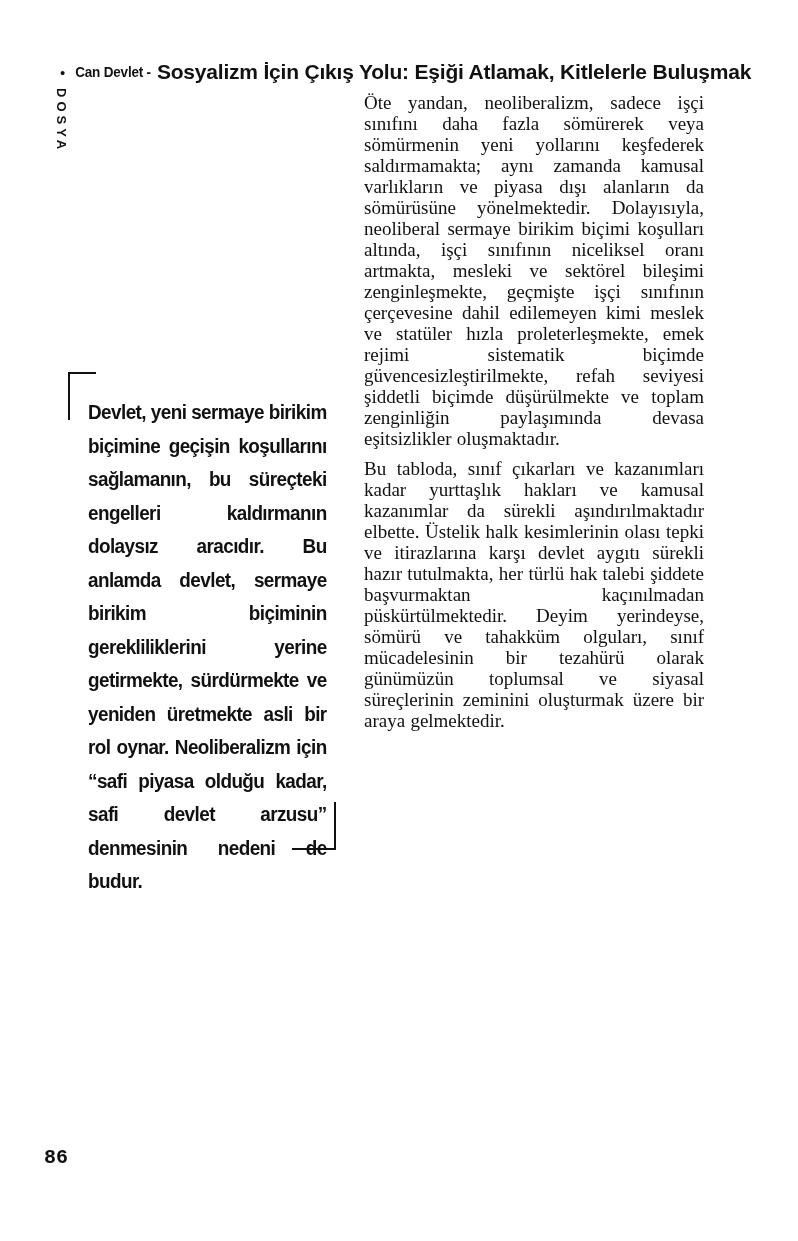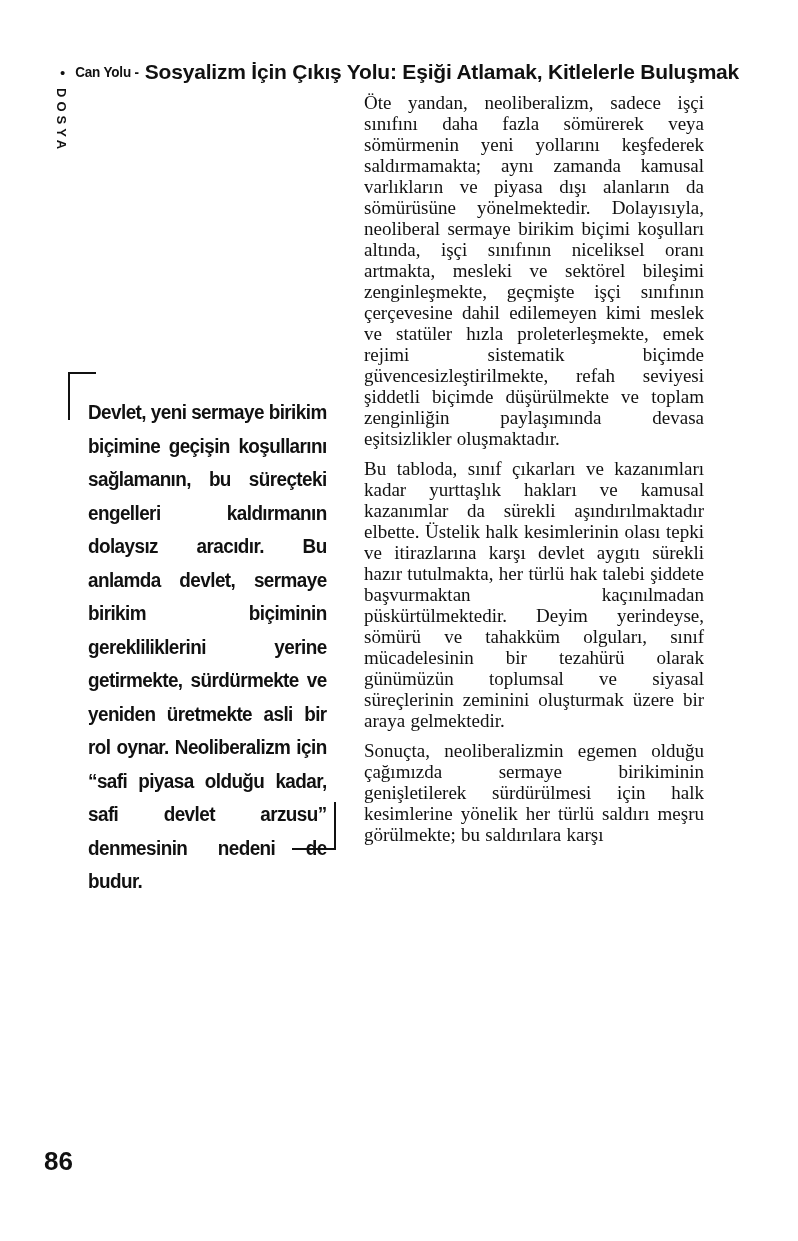--- a/index.html
+++ b/index.html
@@ -105,43 +105,42 @@
   }
   .body-col p {
     margin: 0 0 9px 0;
   }
 
   
   .page-number {
     position: absolute;
     left: 44px;
     top: 1146px;
-    font-family: Liberation Sans, sans-serif;
+    font-family: Liberation Mono, monospace;
     font-weight: 700;
-    font-size: 26px;
+    font-size: 20px;
   }
 </style>
 </head>
 <body>
 
 <div class="page">
 
   <div class="header">
     <span class="bullet">•</span>
-    <span class="author">Can Yolu -</span>
+    <span class="author">Can Devlet -</span>
     <span class="title">Sosyalizm İçin Çıkış Yolu: Eşiği Atlamak, Kitlelerle Buluşmak</span>
   </div>
 
   <div class="side-label">DOSYA</div>
 
   <div class="bracket-top"></div>
   <div class="quote-block" lang="tr">Devlet, yeni sermaye birikim biçimine geçişin koşullarını sağlamanın, bu süreçteki engelleri kaldırmanın dolaysız aracıdır. Bu anlamda devlet, sermaye birikim biçiminin gerekliliklerini yerine getirmekte, sürdürmekte ve yeniden üretmekte asli bir rol oynar. Neoliberalizm için “safi piyasa olduğu kadar, safi devlet arzusu” denmesinin nedeni de budur.</div>
   <div class="bracket-bottom"></div>
 
   <div class="body-col" lang="tr">
     <p>Öte yandan, neoliberalizm, sadece işçi sınıfını daha fazla sömürerek veya sömürmenin yeni yollarını keşfederek saldırmamakta; aynı zamanda kamusal varlıkların ve piyasa dışı alanların da sömürüsüne yönelmektedir. Dolayısıyla, neoliberal sermaye birikim biçimi koşulları altında, işçi sınıfının niceliksel oranı artmakta, mesleki ve sektörel bileşimi zenginleşmekte, geçmişte işçi sınıfının çerçevesine dahil edilemeyen kimi meslek ve statüler hızla proleterleşmekte, emek rejimi sistematik biçimde güvencesizleştirilmekte, refah seviyesi şiddetli biçimde düşürülmekte ve toplam zenginliğin paylaşımında devasa eşitsizlikler oluşmaktadır.</p>
     <p>Bu tabloda, sınıf çıkarları ve kazanımları kadar yurttaşlık hakları ve kamusal kazanımlar da sürekli aşındırılmaktadır elbette. Üstelik halk kesimlerinin olası tepki ve itirazlarına karşı devlet aygıtı sürekli hazır tutulmakta, her türlü hak talebi şiddete başvurmaktan kaçınılmadan püskürtülmektedir. Deyim yerindeyse, sömürü ve tahakküm olguları, sınıf mücadelesinin bir tezahürü olarak günümüzün toplumsal ve siyasal süreçlerinin zeminini oluşturmak üzere bir araya gelmektedir.</p>
-    <p>Sonuçta, neoliberalizmin egemen olduğu çağımızda sermaye birikiminin genişletilerek sürdürülmesi için halk kesimlerine yönelik her türlü saldırı meşru görülmekte; bu saldırılara karşı</p>
   </div>
 
   <div class="page-number">86</div>
 
 </div>
 
 </body></html>

